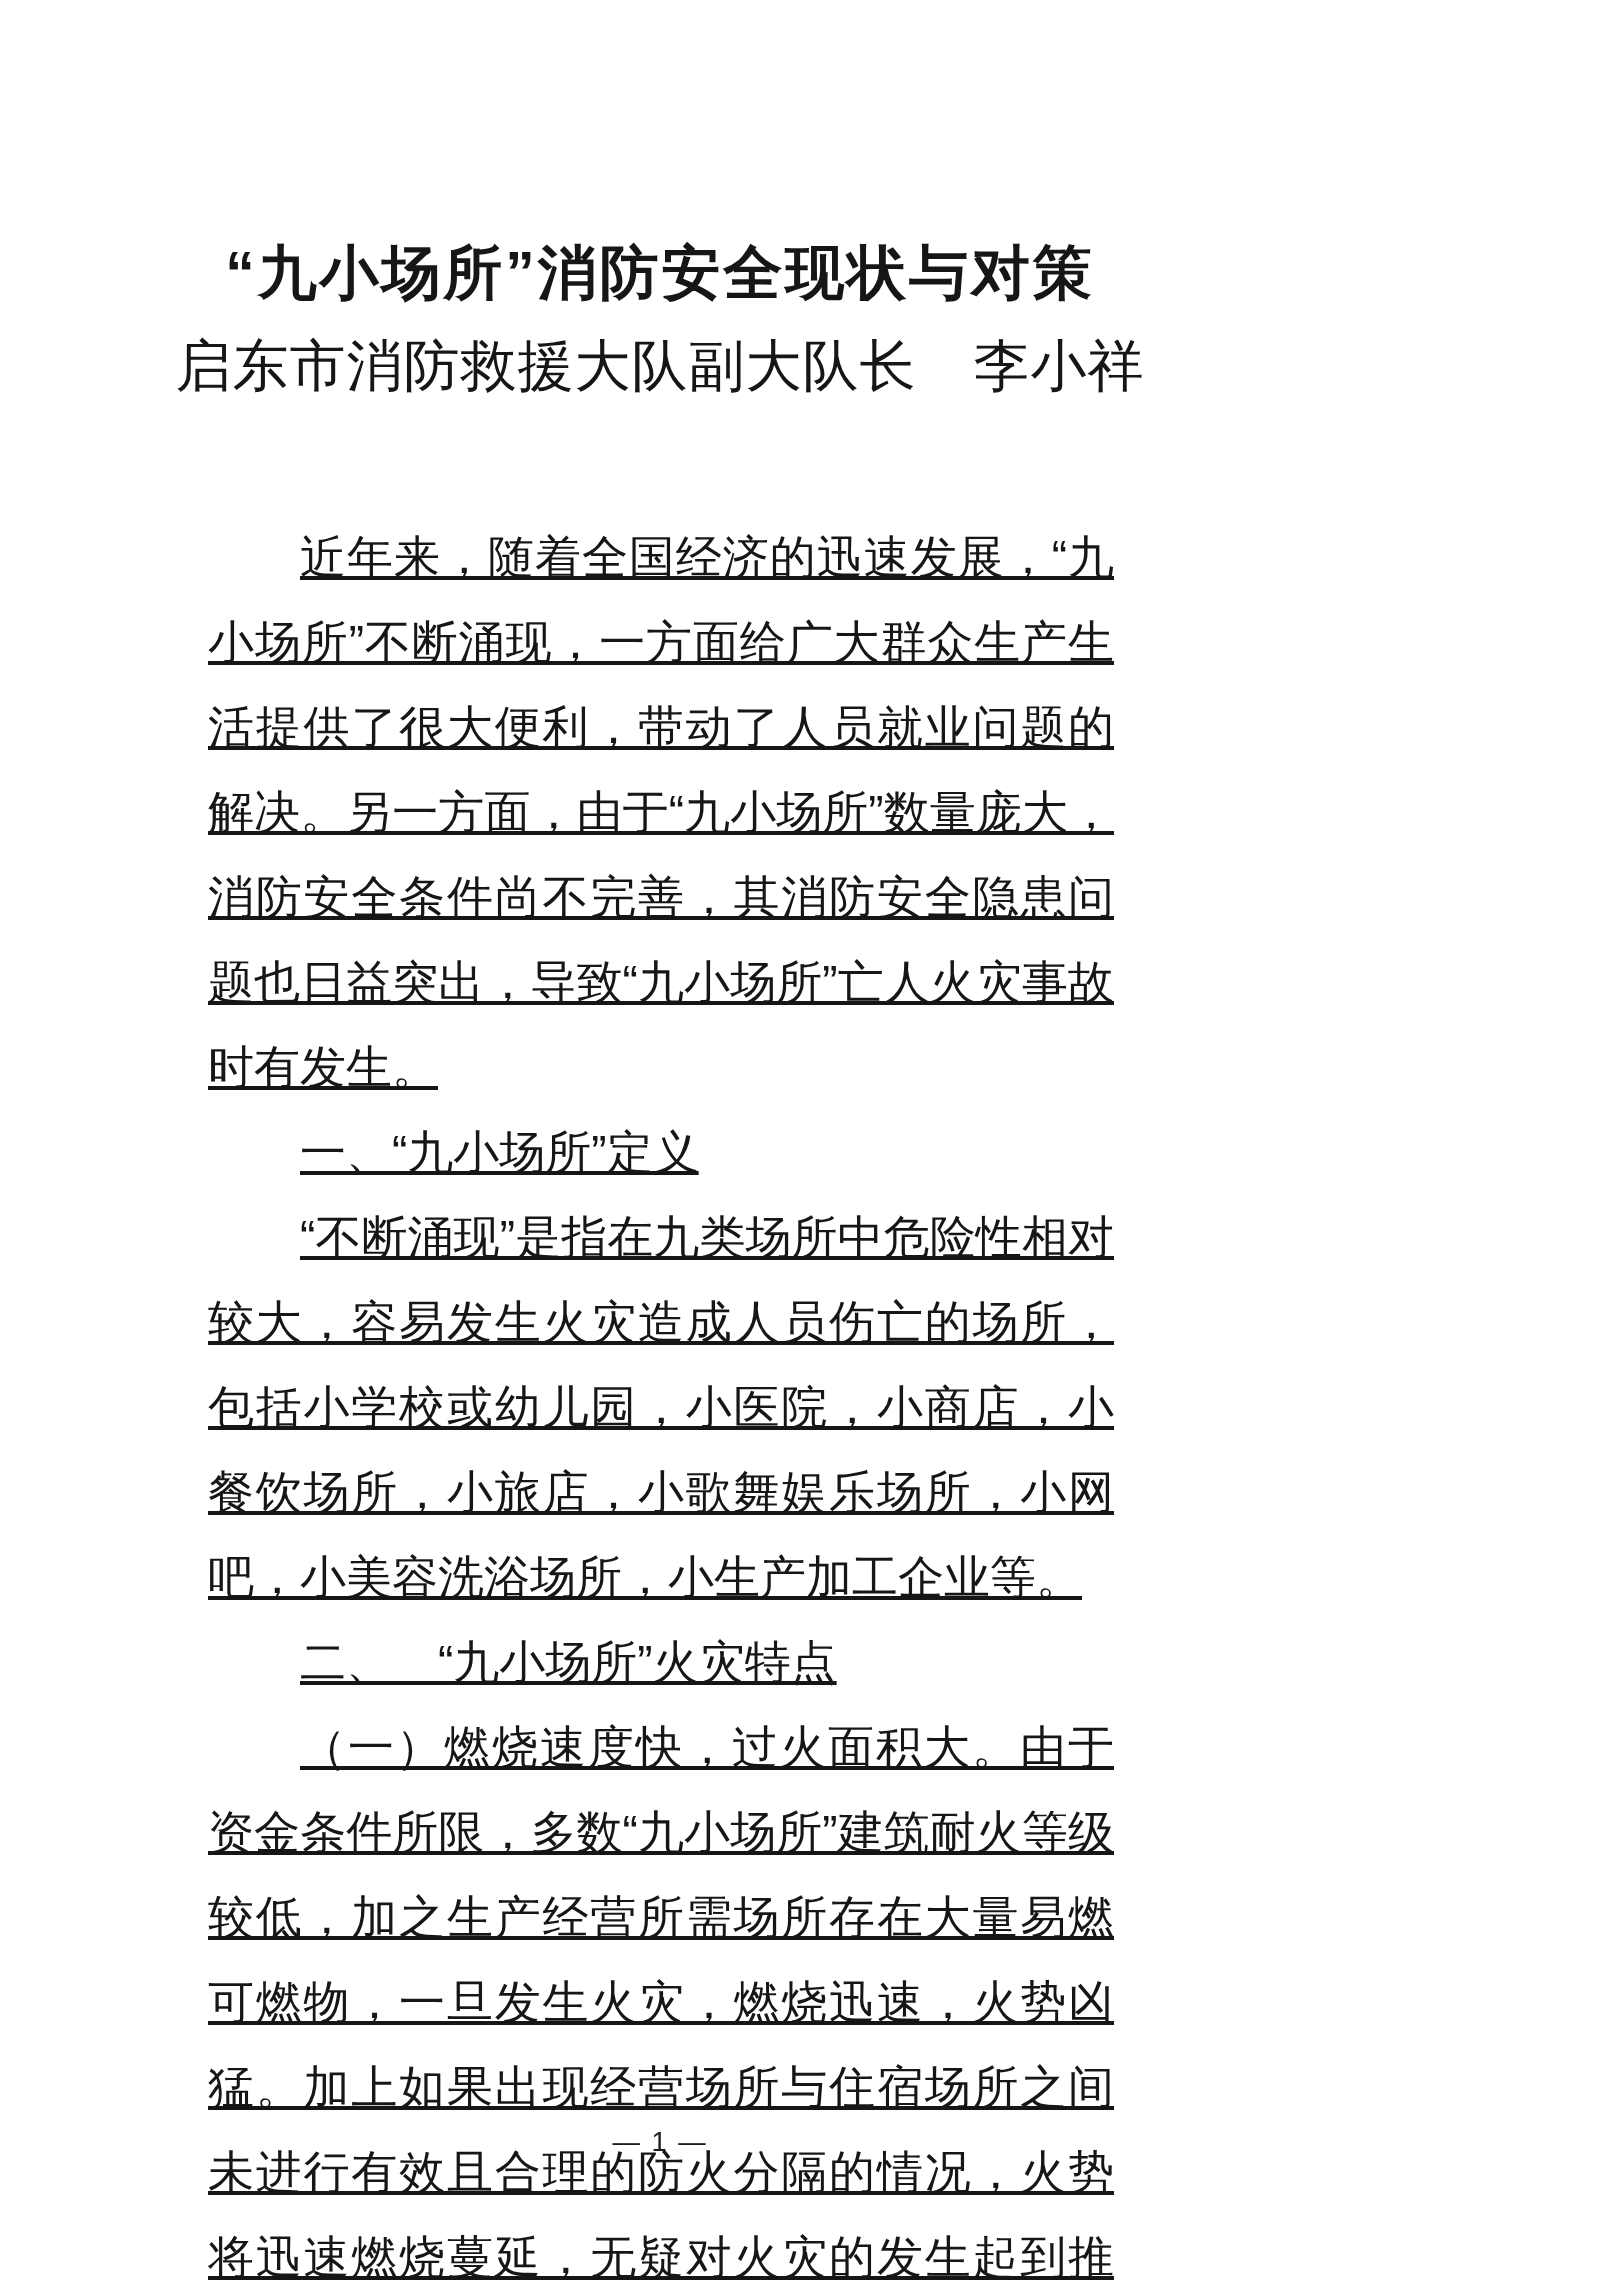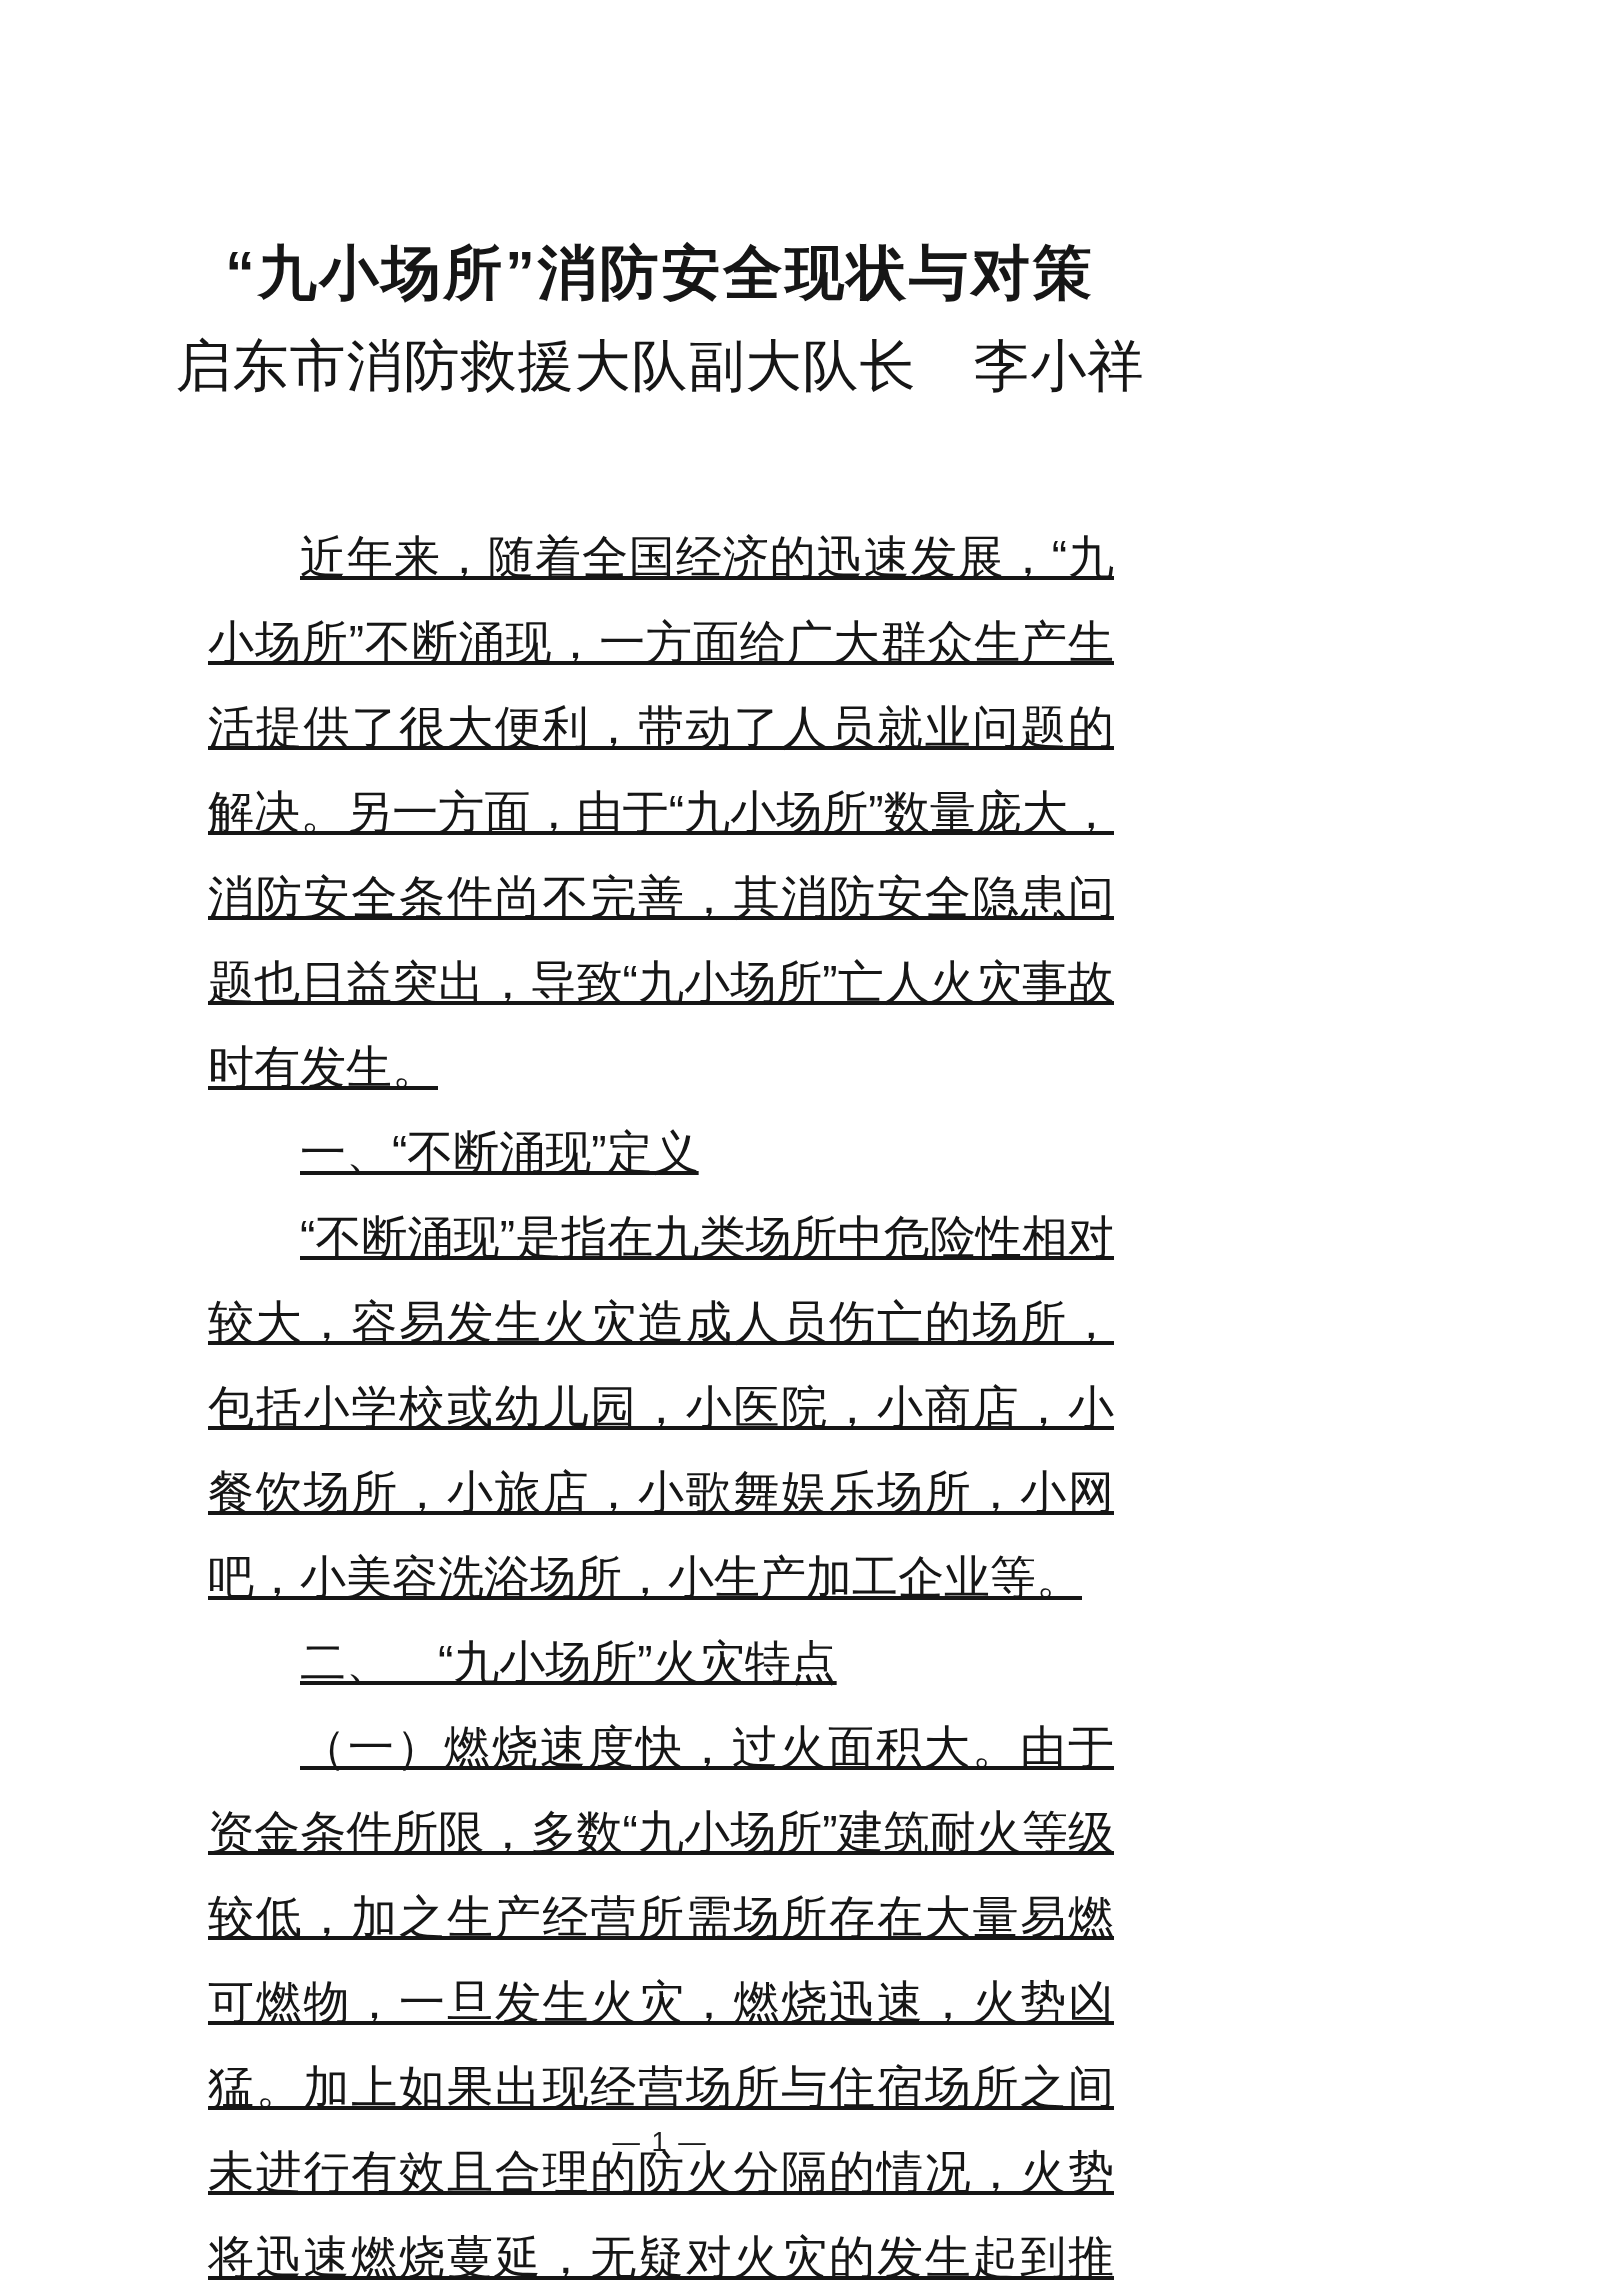--- a/index.html
+++ b/index.html
@@ -62,21 +62,21 @@
 <body>
 
 <div class="page">
 
   <h1 class="doc-title">“九小场所”消防安全现状与对策</h1>
 
   <h2 class="doc-subtitle">启东市消防救援大队副大队长　李小祥</h2>
 
   <div class="doc-body">
     <p>近年来，随着全国经济的迅速发展，“九小场所”不断涌现，一方面给广大群众生产生活提供了很大便利，带动了人员就业问题的解决。另一方面，由于“九小场所”数量庞大，消防安全条件尚不完善，其消防安全隐患问题也日益突出，导致“九小场所”亡人火灾事故时有发生。</p>
-    <p>一、“不断涌现”定义</p>
+    <p>一、“九小场所”定义</p>
     <p>“不断涌现”是指在九类场所中危险性相对较大，容易发生火灾造成人员伤亡的场所，包括小学校或幼儿园，小医院，小商店，小餐饮场所，小旅店，小歌舞娱乐场所，小网吧，小美容洗浴场所，小生产加工企业等。</p>
     <p>二、　“九小场所”火灾特点</p>
     <p>（一）燃烧速度快，过火面积大。由于资金条件所限，多数“九小场所”建筑耐火等级较低，加之生产经营所需场所存在大量易燃可燃物，一旦发生火灾，燃烧迅速，火势凶猛。加上如果出现经营场所与住宿场所之间未进行有效且合理的防火分隔的情况，火势将迅速燃烧蔓延，无疑对火灾的发生起到推波助澜的作用。</p>
   </div>
 
   <div class="page-footer">— 1 —</div>
 
 </div>
 
 

